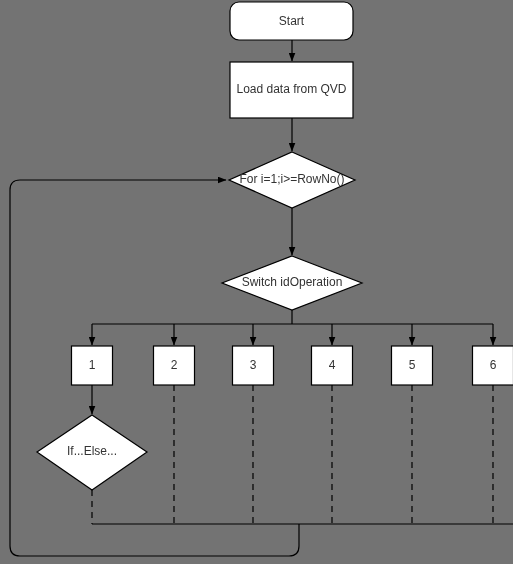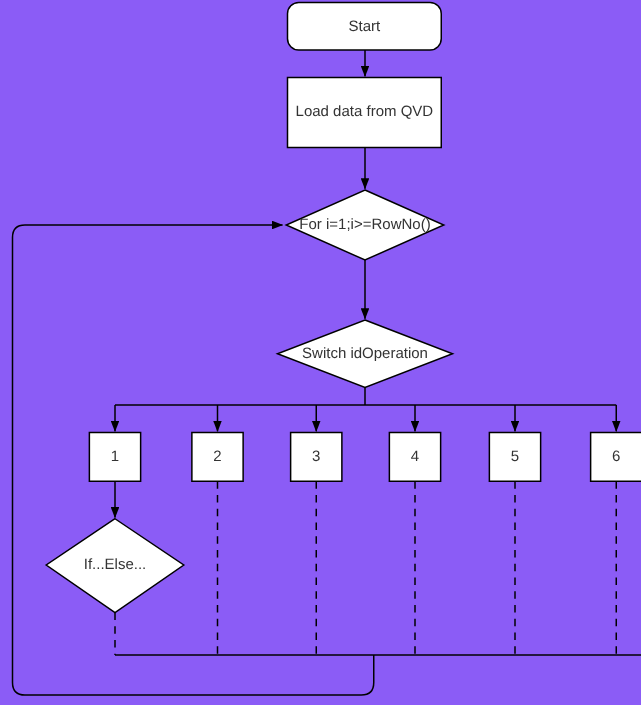--- a/index.html
+++ b/index.html
@@ -7,21 +7,21 @@
     padding: 0;
     background: #ffffff;
   }
   body {
     font-family: "Liberation Sans", sans-serif;
   }
   #canvas {
     position: relative;
     width: 513px;
     height: 564px;
-    background: #8b5cf6;
+    background: #737373;
     overflow: hidden;
   }
   #flow-svg {
     position: absolute;
     left: 0;
     top: 0;
     width: 513px;
     height: 564px;
   }
   .node-shape {

